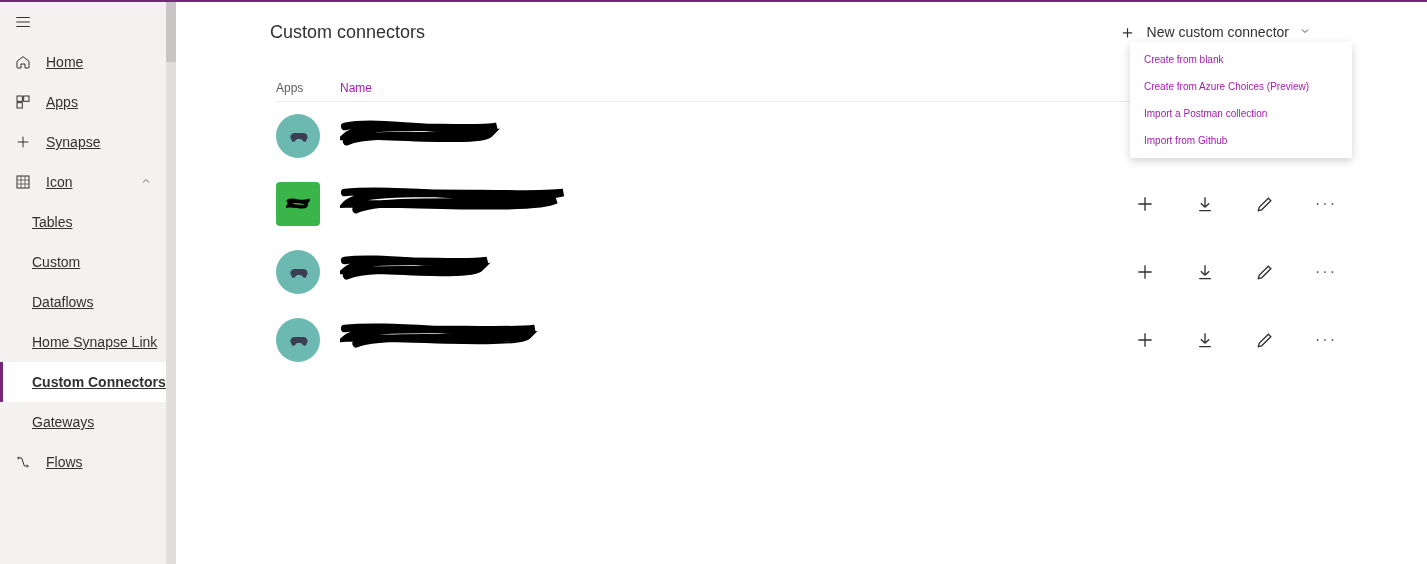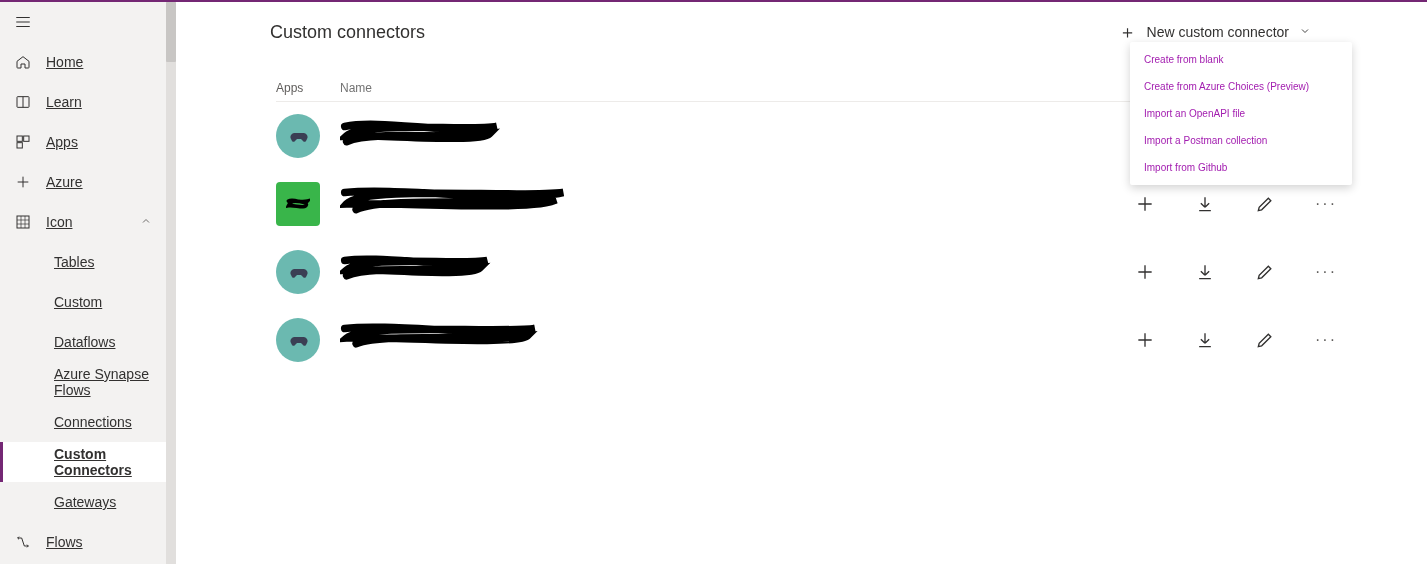--- a/index.html
+++ b/index.html
@@ -7,33 +7,33 @@
   .topbar { position: absolute; left: 0; right: 0; top: 0; height: 2px; background: #742774; }
   .app { position: absolute; inset: 2px 0 0 0; display: flex; }
   .sidebar-wrap { width: 176px; height: 100%; background: #f3f2f1; position: relative; }
   .scrollbar { position: absolute; right: 0; top: 0; width: 10px; height: 100%; background: #e1dfdd; }
   .thumb { position: absolute; top: 0; left: 0; width: 10px; height: 60px; background: #c8c6c4; border-radius: 1px; }
   .sidebar { position: absolute; left: 0; top: 0; right: 10px; }
   .ham { display:flex; align-items:center; height:40px; padding-left:14px; }
   .ham svg { width:18px; height:18px; color:#323130; }
   .nav-item { display:flex; align-items:center; height:40px; padding-left:14px; gap:14px; font-size:14px; color:#323130; cursor:pointer; position:relative;text-decoration:underline; }
   .nav-item .nicon { width:18px; display:flex; align-items:center; justify-content:center; color:#323130; }
-  .nav-item.child { padding-left:54px; }
+  .nav-item.child { padding-left:32px; }
   .nav-item.selected { background:#fff; font-weight:600; }
   .nav-item.selected::before { content:""; position:absolute; left:0; top:0; bottom:0; width:3px; background:#742774; }
   .chev { margin-left:auto; margin-right:14px; color:#605e5c; }
   .main { flex:1; position:relative; background:#fff; }
   .page-title { position:absolute; left:94px; top:20px; font-size:18px; font-weight:400; color:#323130; }
   .newbtn { position:absolute; right:116px; top:18px; display:flex; align-items:center; gap:10px; font-size:14px; color:#323130; cursor:pointer; }
   .newbtn .plus { font-size:18px; font-weight:300; }
   .dropdown { position:absolute; right:75px; top:40px; width:222px; background:#fff; box-shadow:0 3px 10px rgba(0,0,0,.18); border-radius:2px; z-index:20; padding:4px 0; }
   .dd-item { padding:8px 14px; font-size:10px; color:#a21caf; cursor:pointer; }
   .table-head { position:absolute; left:100px; right:90px; top:72px; height:28px; border-bottom:1px solid #edebe9; display:flex; align-items:center; }
   .th-icon { width:64px; font-size:12px; color:#605e5c; }
-  .th-name { flex:1; font-size:12px; color:#737373; }
+  .th-name { flex:1; font-size:12px; color:#a21caf; }
   .th-actions { width:280px; text-align:right; font-size:12px; color:#605e5c; }
   .rows { position:absolute; left:100px; right:90px; top:100px; }
   .crow { height:68px; display:flex; align-items:center; }
   .cicon { width:64px; display:flex; }
   .cicon .circ { width:44px; height:44px; border-radius:50%; background:#6bb9b0; display:flex; align-items:center; justify-content:center; }
   .cicon .circ.green { background:#39b54a; border-radius:4px; }
   .circ svg { width:24px; height:24px; color:#3b3f54; }
   .cname { flex:1; }
   .scribble { height:38px; }
   .cactions { width:280px; display:flex; justify-content:flex-end; gap:40px; align-items:center; }
@@ -60,43 +60,34 @@
         <span class="nicon">
             <svg viewBox="0 0 24 24" width="16" height="16">
               <path d="M3 11l9-7 9 7v9a1 1 0 0 1-1 1h-5v-6h-6v6H4a1 1 0 0 1-1-1z" fill="none" stroke="currentColor" stroke-width="1.5"></path>
             </svg>
           </span>
         <span>Home</span>
       </div>
       <div class="nav-item">
         <span class="nicon">
             <svg viewBox="0 0 24 24" width="16" height="16">
-              <rect x="3" y="4" width="18" height="16" rx="1" fill="none" stroke="currentColor" stroke-width="1.5"></rect>
-              <line x1="12" y1="4" x2="12" y2="20" stroke="currentColor" stroke-width="1.5"></line>
-            </svg>
-          </span>
-        <span>Learn</span>
-      </div>
-      <div class="nav-item">
-        <span class="nicon">
-            <svg viewBox="0 0 24 24" width="16" height="16">
               <rect x="3" y="3" width="8" height="8" fill="none" stroke="currentColor" stroke-width="1.5"></rect>
               <rect x="13" y="3" width="8" height="8" fill="none" stroke="currentColor" stroke-width="1.5"></rect>
               <rect x="3" y="13" width="8" height="8" fill="none" stroke="currentColor" stroke-width="1.5"></rect>
             </svg>
           </span>
         <span>Apps</span>
       </div>
       <div class="nav-item">
         <span class="nicon">
             <svg viewBox="0 0 24 24" width="16" height="16">
               <path d="M12 4v16M4 12h16" stroke="currentColor" stroke-width="1.5"></path>
             </svg>
           </span>
-        <span>Azure</span>
+        <span>Synapse</span>
       </div>
       <div class="nav-item">
         <span class="nicon">
             <svg viewBox="0 0 24 24" width="16" height="16">
               <rect x="3" y="3" width="18" height="18" fill="none" stroke="currentColor" stroke-width="1.5"></rect>
               <path d="M3 9h18M3 15h18M9 3v18M15 3v18" stroke="currentColor" stroke-width="1"></path>
             </svg>
           </span>
         <span>Icon</span>
         <span class="chev"><svg viewBox="0 0 24 24" width="12" height="12">
@@ -106,24 +97,21 @@
       <div class="nav-item child">
           <span>Tables</span>
         </div>
       <div class="nav-item child">
           <span>Custom</span>
         </div>
       <div class="nav-item child">
           <span>Dataflows</span>
         </div>
       <div class="nav-item child">
-          <span>Azure Synapse Flows</span>
-        </div>
-      <div class="nav-item child">
-          <span>Connections</span>
+          <span>Home Synapse Link</span>
         </div>
       <div class="nav-item child selected">
           <span>Custom Connectors</span>
         </div>
       <div class="nav-item child">
           <span>Gateways</span>
         </div>
       <div class="nav-item">
         <span class="nicon">
             <svg viewBox="0 0 24 24" width="16" height="16">
@@ -142,21 +130,20 @@
       <span class="plus">＋</span>
       <span>New custom connector</span>
       <span><svg viewBox="0 0 24 24" width="12" height="12">
             <path d="M6 9l6 6 6-6" fill="none" stroke="currentColor" stroke-width="1.8"></path>
           </svg></span>
     </div>
 
     <div class="dropdown">
       <div class="dd-item">Create from blank</div>
       <div class="dd-item">Create from Azure Choices (Preview)</div>
-      <div class="dd-item">Import an OpenAPI file</div>
       <div class="dd-item">Import a Postman collection</div>
       <div class="dd-item">Import from Github</div>
     </div>
 
     <div class="table-head">
       <div class="th-icon">Apps</div>
       <div class="th-name">Name</div>
       <div class="th-actions">Actions</div>
     </div>
 

